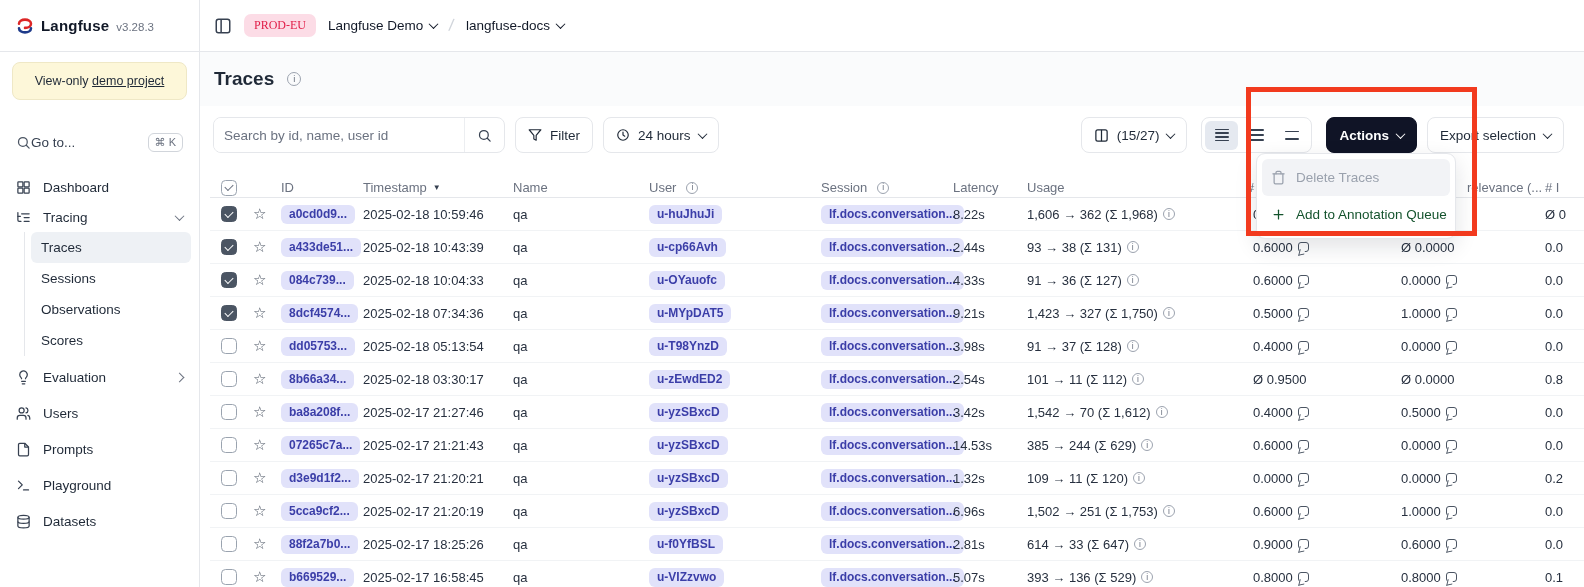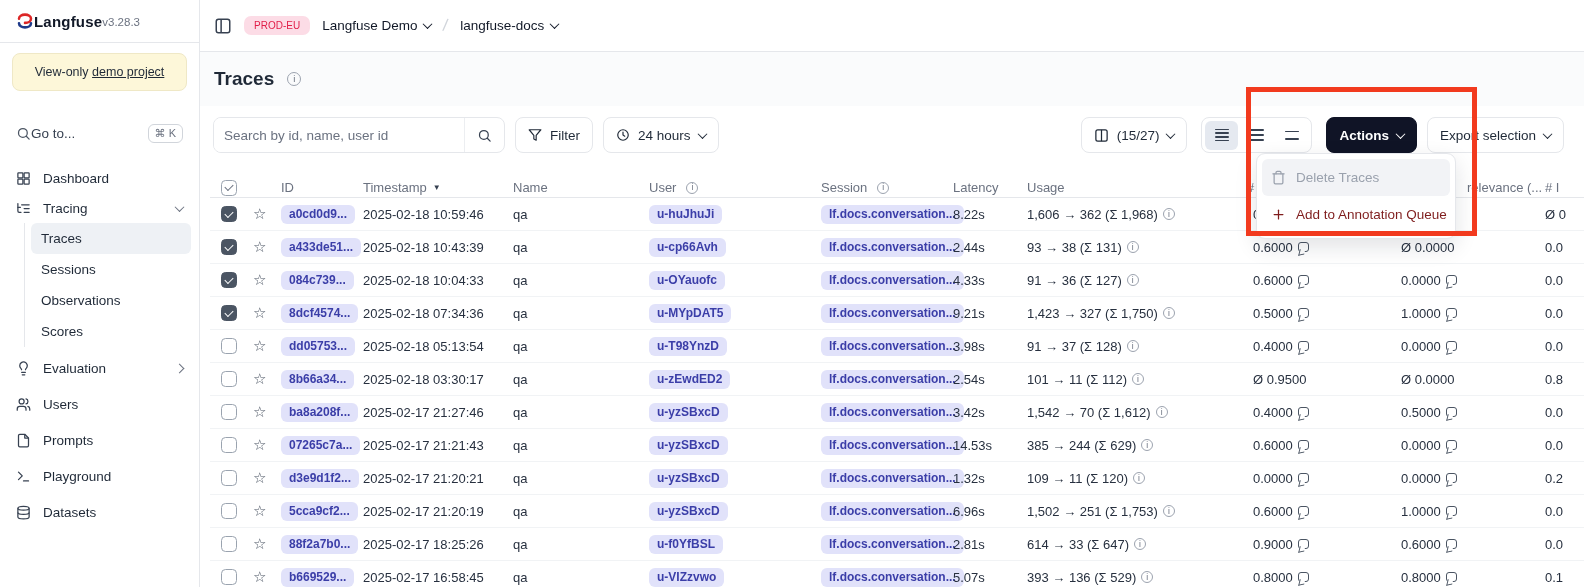--- a/index.html
+++ b/index.html
@@ -2,40 +2,40 @@
 <html style="--annotation-red: #f23a1e; --actions-bg: #101426; --badge-bg: #e1e2fa; --badge-tx: #3b3ea8; --env-bg: #fcdce6; --env-tx: #e11d48; --banner-bg: #fdf7d9; --check-bg: #4b5563;"><head>
 <meta charset="utf-8">
 <style>
   * { margin:0; padding:0; box-sizing:border-box; }
   html,body { width:1584px; height:587px; overflow:hidden; background:#fff;
     font-family:"Liberation Sans","DejaVu Sans",sans-serif; color:#1f2937; }
   .screen { position:relative; width:1584px; height:587px; background:#fff; }
 
   
   .sidebar { position:absolute; left:0; top:0; width:200px; height:587px; border-right:1px solid #e5e7eb; background:#fff; }
-  .logo-row { height:43px; display:flex; align-items:center; padding:0 16px; border-bottom:1px solid #e5e7eb; }
+  .logo-row { height:52px; display:flex; align-items:center; gap:7px; padding:0 16px; border-bottom:1px solid #e5e7eb; }
   .brand { font-weight:700; font-size:15px; letter-spacing:.2px; color:#111827; }
   .ver { font-size:11.5px; color:#6b7280; margin-top:2px; }
   .banner { margin:10px 12px 0; background:var(--banner-bg,#fdf7d9); border:1px solid #efe8c6; border-radius:8px; padding:11px 10px; font-size:12.5px; color:#1f2937; text-align:center; }
   .banner a { color:#1f2937; }
   .goto { margin:26px 12px 0; height:32px; display:flex; align-items:center; padding:0 4px; font-size:13.5px; color:#374151; cursor:pointer; }
   .kbd { margin-left:auto; border:1px solid #d1d5db; border-radius:6px; padding:2px 6px; font-size:11px; color:#6b7280; background:#fff; }
   .menu { margin:14px 8px 0; display:flex; flex-direction:column; }
   .mi { height:30px; display:flex; align-items:center; gap:12px; padding:0 8px; font-size:13.5px; color:#1f2937; border-radius:6px; cursor:pointer; }
   .mi svg { flex:0 0 auto; color:#374151; }
   .mi .chev { margin-left:auto; color:#6b7280; }
   .sub { margin-left:16px; border-left:1px solid #e5e7eb; padding-left:6px; display:flex; flex-direction:column; }
   .sub .mi { height:31px; padding-left:10px; }
   .mi.active { background:#eef1f5; }
   .gap6 { margin-top:6px; }
 
   
   .topbar { position:absolute; left:200px; top:0; width:1384px; height:52px; border-bottom:1px solid #e5e7eb; display:flex; align-items:center; gap:12px; padding:0 14px; background:#fff; }
   .icon-btn { display:inline-flex; align-items:center; color:#374151; cursor:pointer; }
-  .env { background:var(--env-bg,#fcdce6); color:var(--env-tx,#e11d48); font-size:10px; font-weight:500; padding:4px 10px; border-radius:7px; }
+  .env { background:var(--env-bg,#fcdce6); color:var(--env-tx,#e11d48); font-size:12px; font-weight:500; padding:4px 10px; border-radius:7px;font-family:Liberation Serif, serif; }
   .crumb { display:flex; align-items:center; gap:7px; font-size:13.5px; font-weight:500; color:#111827; cursor:pointer; }
   .slash { color:#d1d5db; font-size:17px; font-weight:300; transform:rotate(8deg); }
 
   
   .main { position:absolute; left:200px; top:52px; width:1384px; height:535px; }
   .page-head { height:54px; background:#fafbfc; display:flex; align-items:center; gap:8px; padding:0 14px; }
   .page-title { font-size:19px; font-weight:700; color:#1f2937; }
 
   .toolbar { margin:11px 20px 0 13px; display:flex; align-items:flex-end; }
   .btn { height:36px; display:flex; align-items:center; gap:8px; border:1px solid #e5e7eb; border-radius:8px; background:#fff; font-size:13.5px; color:#1f2937; padding:0 12px; cursor:pointer; }
@@ -73,21 +73,21 @@
   .cb.on { background:var(--check-bg,#4b5563); border-color:var(--check-bg,#4b5563); }
   .cb.on::after, .cb.head::after { content:''; position:absolute; left:3.4px; top:3.6px; width:7px; height:4px; border-left:1.7px solid #fff; border-bottom:1.7px solid #fff; transform:rotate(-45deg); }
   .cb.head::after { border-color:#6b7280; }
   .info-ic { display:inline-flex; align-items:center; justify-content:center; width:12px; height:12px; border:1px solid #9ca3af; color:#6b7280; border-radius:50%; font-size:8.5px; line-height:1; margin-left:5px; flex:0 0 auto; }
   .sv { color:#27303f; }
   .bub { position:relative; width:11px; height:10px; border:1.2px solid #4b5563; border-radius:3px; display:inline-block; margin-left:5px; }
   .bub::after { content:''; position:absolute; left:0.5px; bottom:-3.2px; width:4.5px; height:4.5px; background:#fff; border-left:1.2px solid #4b5563; border-bottom:1.2px solid #4b5563; transform:rotate(-12deg) skewX(-25deg); }
 
   
   .dropdown { position:absolute; left:1256px; top:153px; width:200px; background:#fff; border:1px solid #e5e7eb; border-radius:9px; box-shadow:0 8px 22px rgba(15,23,42,.12); padding:5px; z-index:40; }
-  .dd-item { height:37px; display:flex; align-items:center; gap:10px; padding:0 9px; border-radius:6px; font-size:13.5px; color:#7f1d1d; cursor:pointer; white-space:nowrap; }
+  .dd-item { height:37px; display:flex; align-items:center; gap:10px; padding:0 9px; border-radius:6px; font-size:13.5px; color:#14532d; cursor:pointer; white-space:nowrap; }
   .dd-item.disabled { background:#f2f3f6; color:#9aa1ad; }
   .dd-item.disabled svg { color:#9aa1ad; }
   .annotation-box { position:absolute; left:1246px; top:87px; width:231px; height:149px; border:5px solid var(--annotation-red,#f23a1e); z-index:60; pointer-events:none; }
 
   .chev { display:inline-block; width:7px; height:7px; border-right:1.6px solid currentColor; border-bottom:1.6px solid currentColor; transform:rotate(45deg) translate(-1px,-1px); }
   .chev.r { transform:rotate(-45deg); }
   svg { display:block; }
 </style>
 </head>
 <body>

